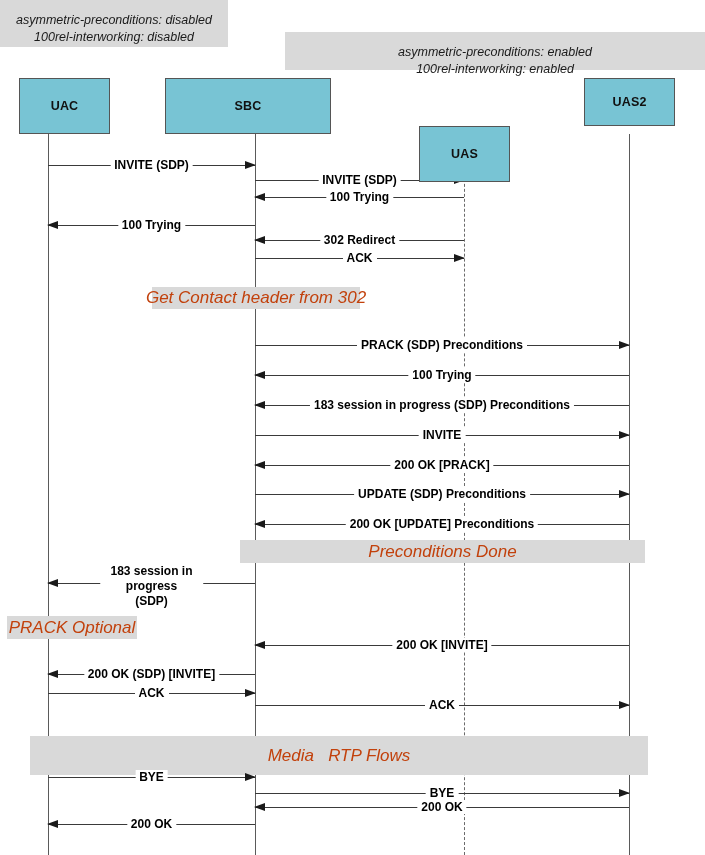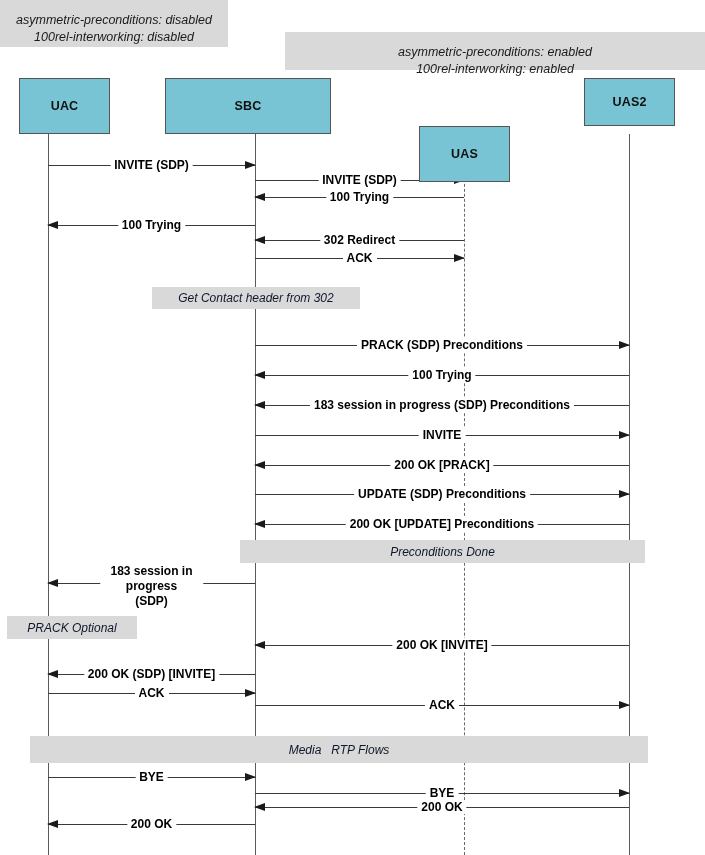--- a/index.html
+++ b/index.html
@@ -98,23 +98,23 @@
     white-space: pre-line;
     text-align: center;
     line-height: 15px;
     top: 3px;
     transform: translate(-50%, -50%);
   }
   
   .span-note {
     position: absolute;
     background: #d9d9d9;
-    color: #0f172a;
+    color: #c2410c;
     font-style: italic;
-    font-size: 12px;
+    font-size: 17px;
     display: flex;
     align-items: center;
     justify-content: center;
     box-sizing: border-box;
     white-space: pre;
   }
 </style>
 </head>
 <body>
 
@@ -124,21 +124,21 @@
 100rel-interworking: disabled</div>
     <div class="config-note" style="left: 285px; top: 0px; width: 420px; height: 38px; margin-top: 32px;">asymmetric-preconditions: enabled
 100rel-interworking: enabled</div>
     <div class="lifeline" style="left: 48px; top: 134px; height: 721px;"></div>
     <div class="lifeline" style="left: 255px; top: 134px; height: 721px;"></div>
     <div class="lifeline dashed" style="left: 464px; top: 134px; height: 721px;"></div>
     <div class="lifeline" style="left: 629px; top: 134px; height: 721px;"></div>
     <div class="span-note" style="left: 152px; top: 287px; width: 208px; height: 22px;">Get Contact header from 302</div>
     <div class="span-note" style="left: 240px; top: 540px; width: 405px; height: 23px; text-align: center;">Preconditions Done</div>
     <div class="span-note" style="left: 7px; top: 616px; width: 130px; height: 23px;">PRACK Optional</div>
-    <div class="span-note" style="left: 30px; top: 736px; width: 618px; height: 27px;">Media   RTP Flows</div>
+    <div class="span-note" style="left: 30px; top: 736px; width: 618px; height: 39px;">Media   RTP Flows</div>
     <div class="message" style="left: 48px; width: 207px; top: 165px;">
       <div class="msg-line"></div>
       <div class="arrowhead right"></div>
       <div class="msg-label">INVITE (SDP)</div>
     </div>
     <div class="message" style="left: 255px; width: 209px; top: 180px;">
       <div class="msg-line"></div>
       <div class="arrowhead right"></div>
       <div class="msg-label">INVITE (SDP)</div>
     </div>

